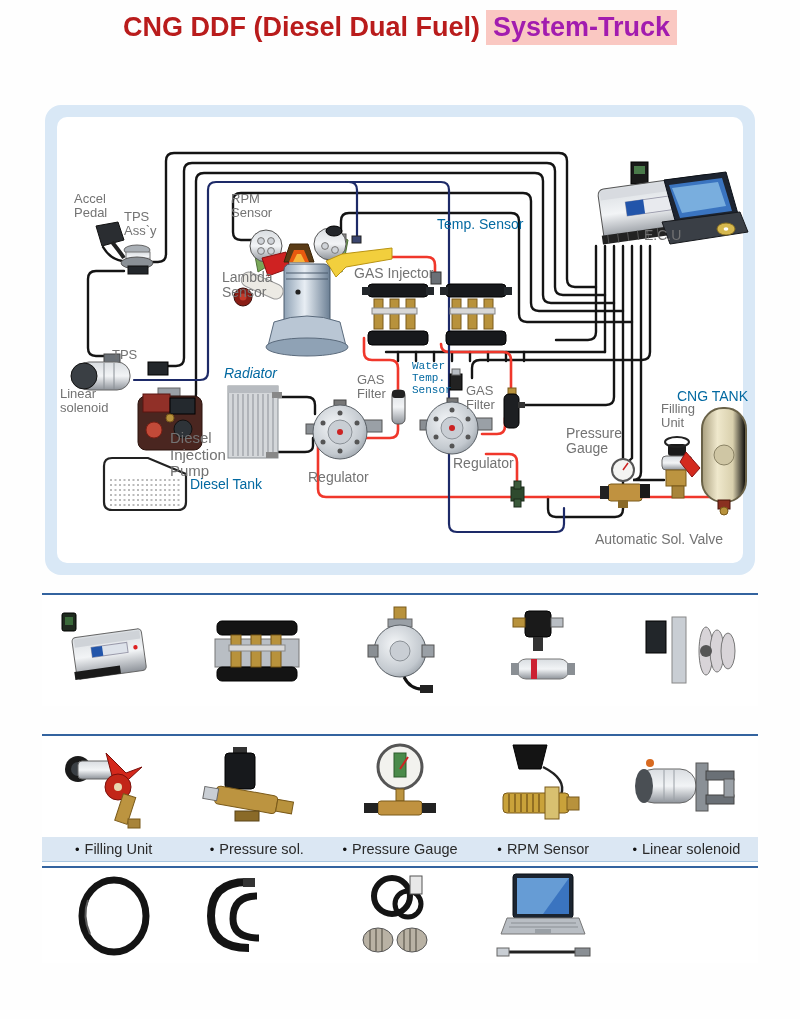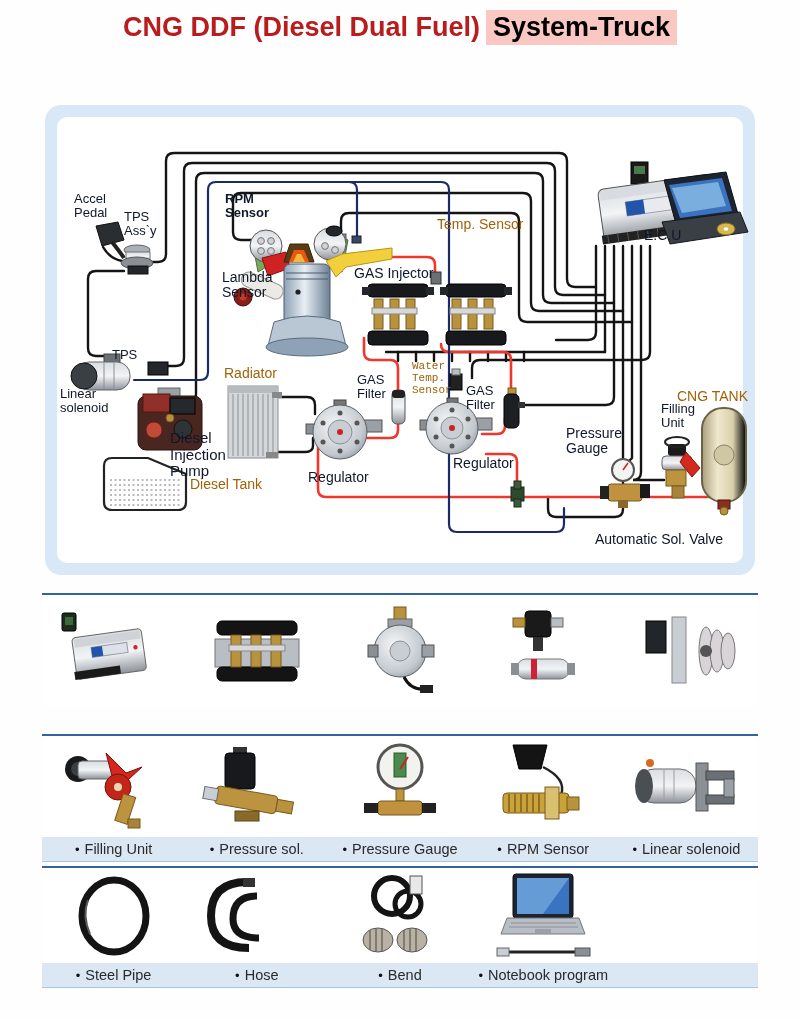--- a/index.html
+++ b/index.html
@@ -2,29 +2,29 @@
 <html><head>
 <meta charset="utf-8">
 <style>
   html,body{margin:0;padding:0;background:#ffffff;}
   body{font-family:"Liberation Sans",sans-serif;}
   .stage{position:relative;width:800px;height:1019px;background:#fefefe;overflow:hidden;}
 
   
   .title{position:absolute;top:12px;left:0;width:100%;text-align:center;font-size:27px;font-weight:bold;letter-spacing:0px;}
   .title .t-main{color:#b91c1c;}
-  .title .t-hl{color:#000000;background:#fac8c2;padding:2px 7px 3px 7px;margin-left:6px;}
+  .title .t-hl{color:#a21caf;background:#fac8c2;padding:2px 7px 3px 7px;margin-left:6px;}
 
   
   .panel{position:absolute;left:45px;top:105px;width:710px;height:470px;background:#d9e8f6;border-radius:16px;}
   .panel .inner{position:absolute;left:12px;top:12px;right:12px;bottom:12px;background:#ffffff;border-radius:10px;}
   svg.diagram{position:absolute;left:45px;top:105px;}
 
-  .dlabel{position:absolute;white-space:pre-line;line-height:1.1;color:#0f172a;font-size:13px;}
-  .dlabel.dark{color:#a16207;}
+  .dlabel{position:absolute;white-space:pre-line;line-height:1.1;color:#737373;font-size:13px;}
+  .dlabel.dark{color:#0369a1;}
   .dlabel.md{font-size:14px;}
   .dlabel.sm{font-size:11px;font-family:Liberation Mono, monospace;}
 
   
   .grow{position:absolute;left:42px;width:716px;border-top:2px solid #33639f;background:#ffffff;}
   .gphotos{display:flex;align-items:center;}
   .gcell{flex:1 1 0;display:flex;justify-content:center;align-items:center;}
   .gstrip{display:flex;background:#dbe7f3;border-bottom:1px solid #a9c6e0;height:24px;align-items:center;}
   .gcap{flex:1 1 0;text-align:center;font-size:14.5px;color:#2a2a2a;}
   .gcap .bullet{font-size:13px;margin-right:5px;color:#111;}
@@ -330,34 +330,34 @@
       <circle cx="724" cy="455" r="10" fill="#cfc6a4" stroke="#8a8264"></circle>
       <rect x="718" y="500" width="12" height="9" fill="#8a3020" stroke="#4a1408"></rect>
       <circle cx="724" cy="511" r="4" fill="#b8923c" stroke="#7a5a1a"></circle>
     </g>
   </svg>
 
   <div class="dlabel" style="left:74px;top:192px;">Accel
 Pedal</div>
   <div class="dlabel" style="left:124px;top:210px;">TPS
 Ass`y</div>
-  <div class="dlabel" style="left:225px;top:192px;font-weight:bold;">RPM
+  <div class="dlabel" style="left:231px;top:192px;">RPM
 Sensor</div>
   <div class="dlabel dark md" style="left:437px;top:217px;">Temp. Sensor</div>
   <div class="dlabel md" style="left:644px;top:228px;">E.C.U</div>
   <div class="dlabel md" style="left:354px;top:266px;">GAS Injector</div>
   <div class="dlabel md" style="left:222px;top:270px;">Lambda
 Sensor</div>
   <div class="dlabel" style="left:112px;top:348px;">TPS</div>
   <div class="dlabel" style="left:60px;top:387px;">Linear
 solenoid</div>
   <div class="dlabel" style="left:170px;top:430px;font-size:15px;">Diesel
 Injection
 Pump</div>
-  <div class="dlabel dark md" style="left:224px;top:366px;">Radiator</div>
+  <div class="dlabel dark md" style="left:224px;top:366px;font-style:italic;">Radiator</div>
   <div class="dlabel" style="left:357px;top:373px;">GAS
 Filter</div>
   <div class="dlabel dark sm" style="left:412px;top:360px;">Water
 Temp.
 Sensor</div>
   <div class="dlabel" style="left:466px;top:384px;">GAS
 Filter</div>
   <div class="dlabel md" style="left:308px;top:470px;">Regulator</div>
   <div class="dlabel md" style="left:453px;top:456px;">Regulator</div>
   <div class="dlabel dark md" style="left:190px;top:477px;">Diesel Tank</div>
@@ -552,22 +552,15 @@
           <line x1="38" y1="53" x2="103" y2="53" stroke="#8a8f94"></line>
             <line x1="36" y1="57" x2="105" y2="57" stroke="#8a8f94"></line>
           <rect x="62" y="59" width="16" height="4" fill="#9aa0a6"></rect>
           <path d="M36 82 H104" stroke="#222" stroke-width="3"></path>
           <rect x="24" y="78" width="12" height="8" fill="#c9ced4" stroke="#666"></rect>
           <rect x="102" y="78" width="15" height="8" fill="#8a8f94" stroke="#555"></rect>
         </svg>
       </div>
       <div class="gcell"></div>
     </div>
-    <div class="gstrip">
-      <div class="gcap"><span class="bullet">•</span><span>Steel Pipe</span></div>
-      <div class="gcap"><span class="bullet">•</span><span>Hose</span></div>
-      <div class="gcap"><span class="bullet">•</span><span>Bend</span></div>
-      <div class="gcap"><span class="bullet">•</span><span>Notebook program</span></div>
-      <div class="gcap"></div>
-    </div>
   </div>
 
 </div>
 
 </body></html>

